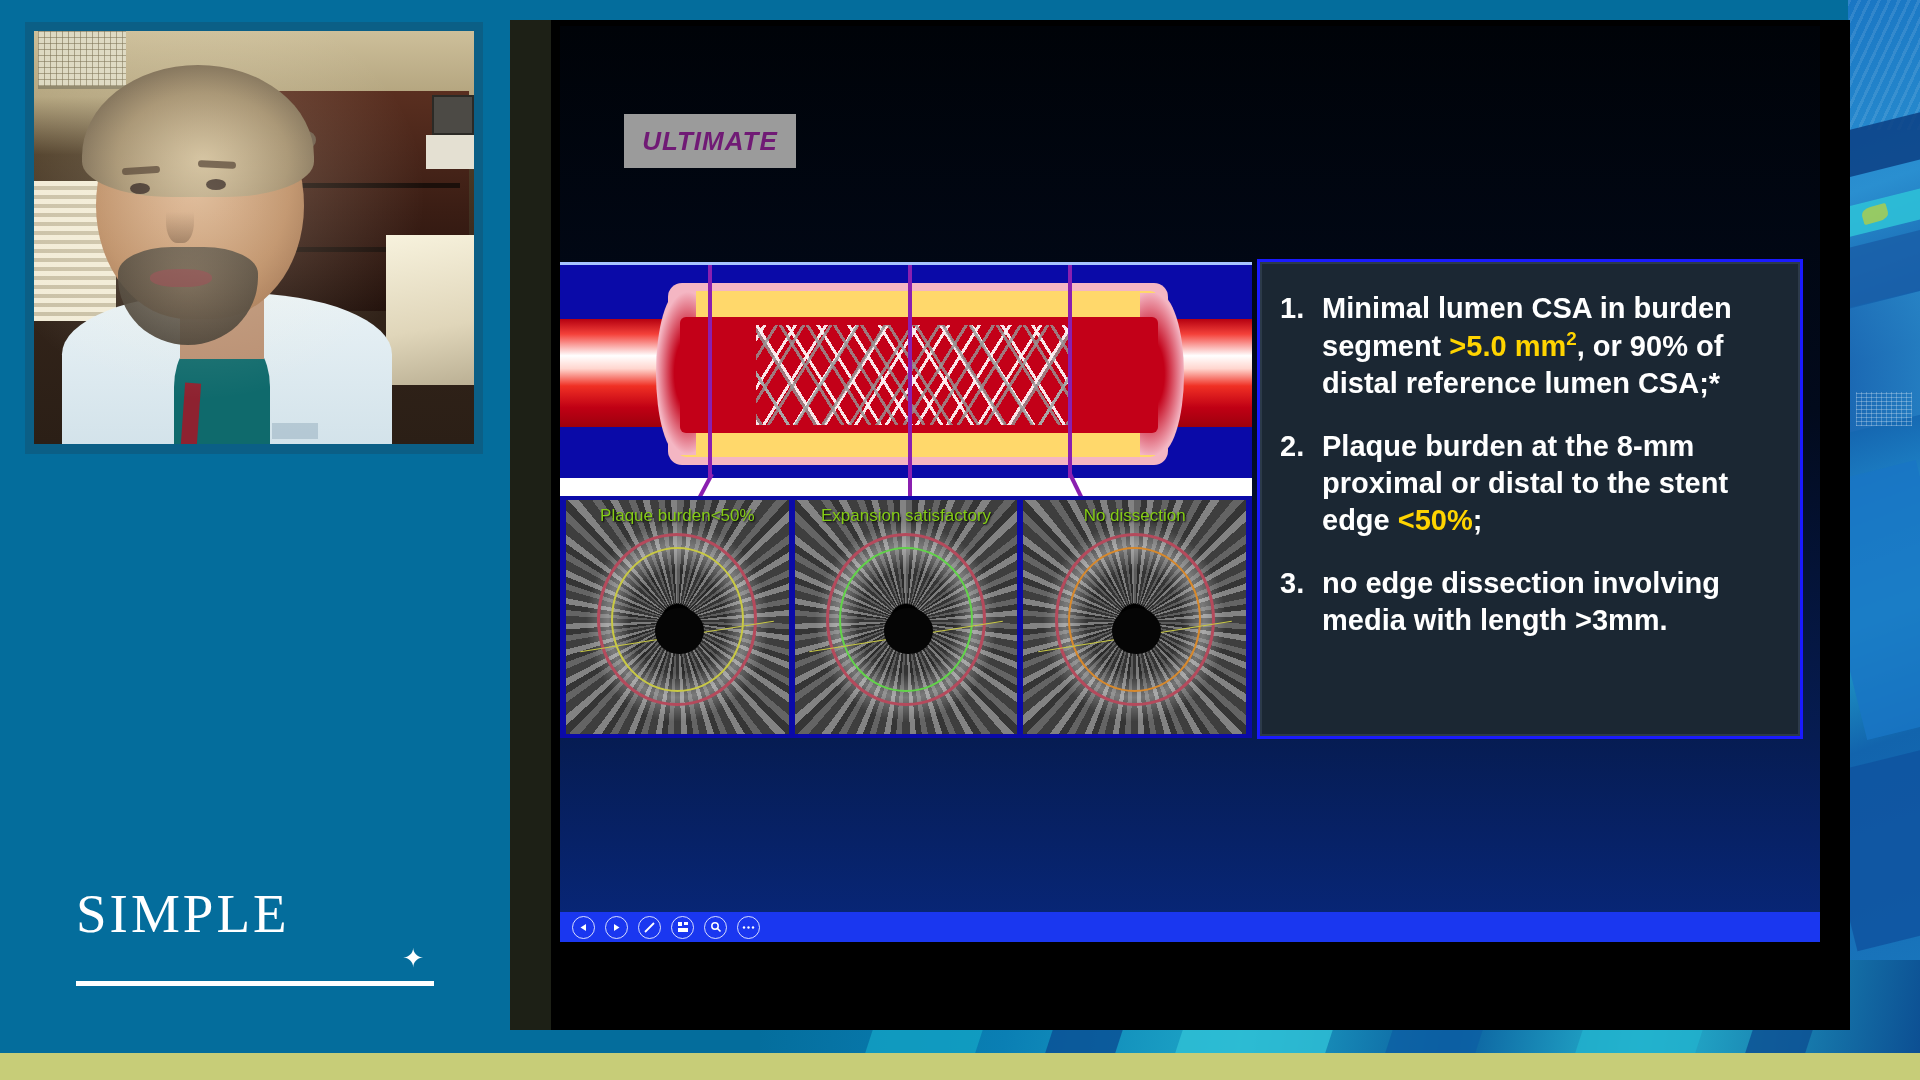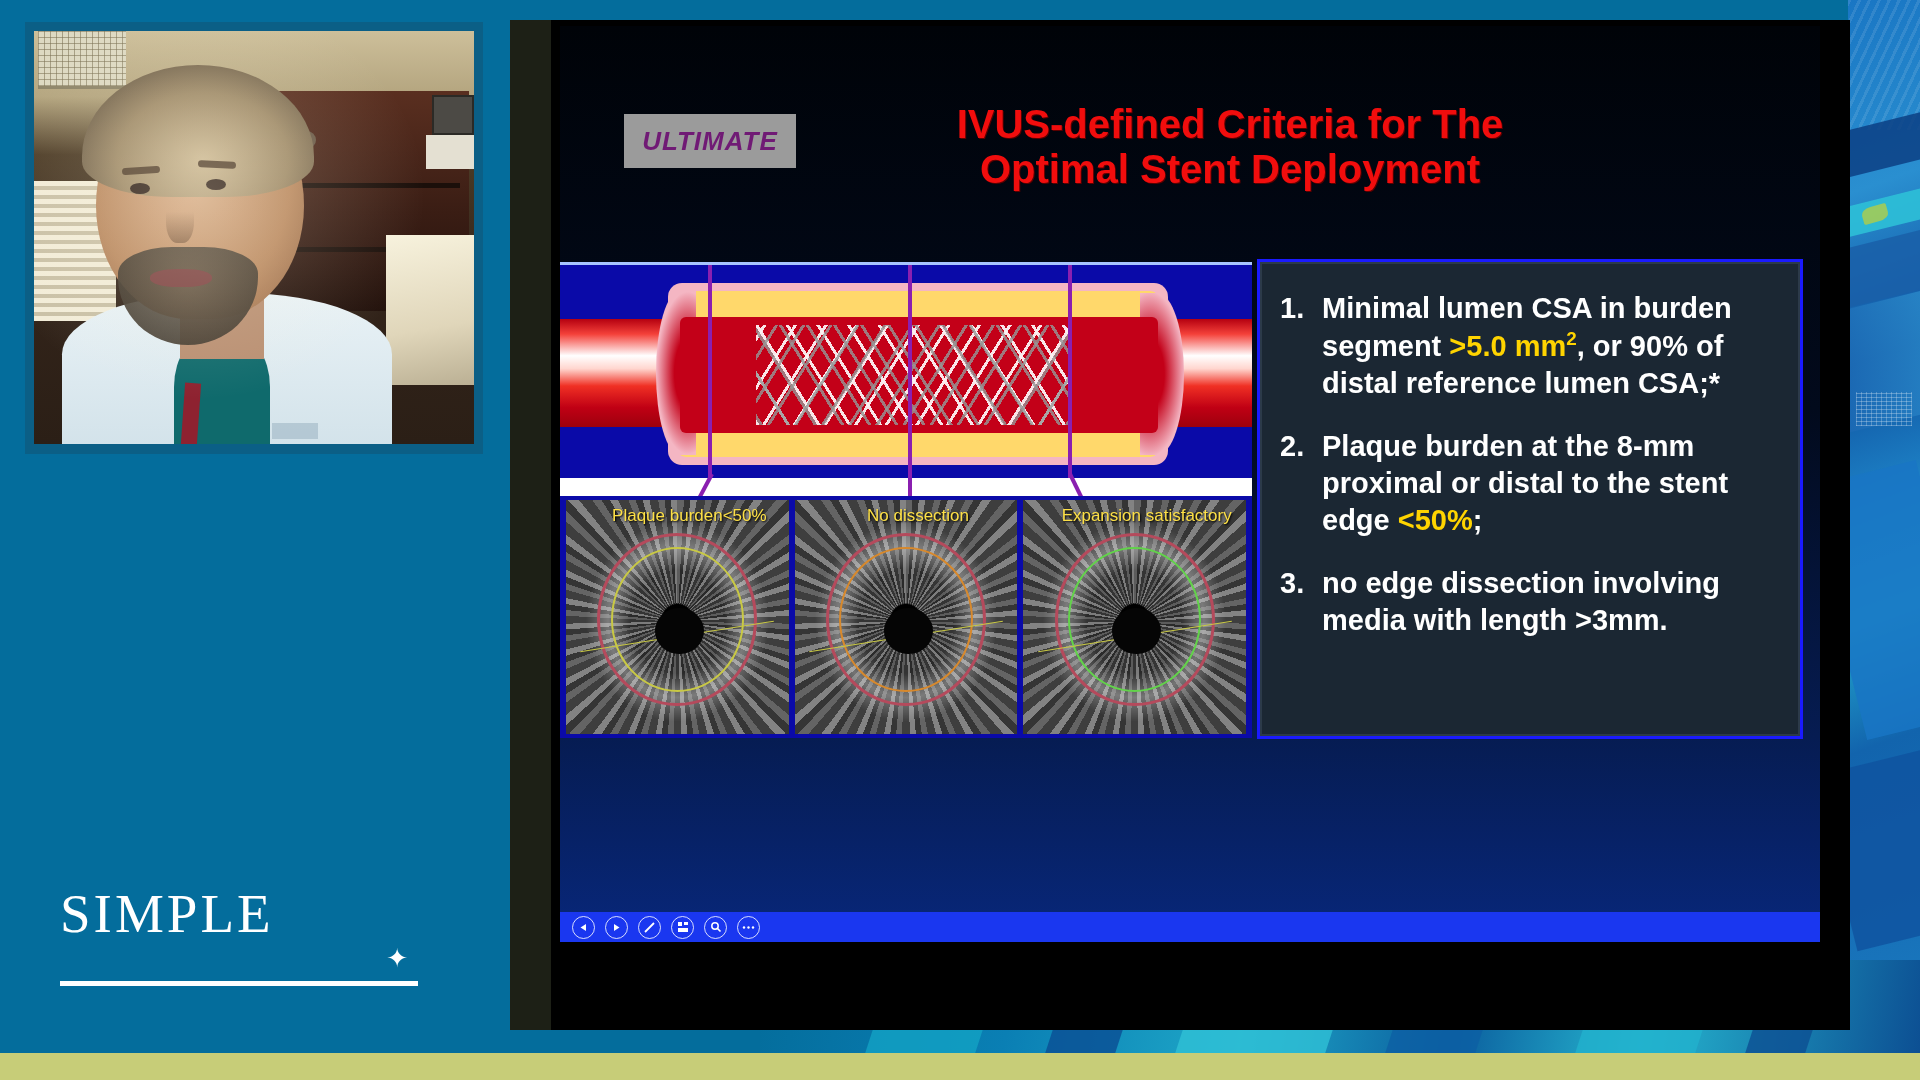--- a/index.html
+++ b/index.html
@@ -195,21 +195,21 @@
   
   .presenter-name {
     position:absolute; left:25px; top:492px; width:458px;
     text-align:center; color:#ffffff;
     font-size:24px; letter-spacing:.5px;
     text-shadow: 0 0 2px rgba(0,0,0,.5);
   }
 
   
   .logo {
-    position:absolute; left:60px; top:886px; width:380px;
+    position:absolute; left:76px; top:886px; width:380px;
   }
   .logo-simple {
     font-family:"Liberation Serif", serif;
     font-size:55px; color:#ffffff; letter-spacing:3px; line-height:1;
   }
   .logo-edu-row {
     display:flex; justify-content:flex-end; align-items:flex-start;
     margin-top:2px; padding-right:32px;
   }
   .logo-education {
@@ -352,22 +352,22 @@
   .ivus-ring-inner.orange { border-color:#d8892c; }
   .ivus-axis {
     position:absolute; left:6%; top:58%; width:88%; height:1px;
     background:#c9c944; transform: rotate(-9deg);
   }
   .ivus-core {
     position:absolute; left:40%; top:46%; width:22%; height:20%;
     background:#050505; border-radius:50%;
   }
   .ivus-label {
-    position:absolute; left:12px; top:6px; width:100%;
-    text-align:center; color:#fde047; font-size:17px;
+    position:absolute; left:0; top:6px; width:100%;
+    text-align:center; color:#84cc16; font-size:17px;
     text-shadow: 1px 1px 2px #000;
   }
 
   
   .criteria-panel {
     position:absolute; left:700px; top:236px; width:540px; height:474px;
     background:#1b2733;
     border:2px solid #2c3a49;
     box-shadow: 0 0 0 3px #1a1aff;
     padding:26px 16px 0 18px;
@@ -467,24 +467,20 @@
 
   <div class="slide-frame"></div>
   <div class="slide-black"></div>
 
   <div class="slide-canvas">
 
     <div class="ultimate-badge">
       <span>ULTIMATE</span>
     </div>
 
-    <div class="slide-title">
-      <div>IVUS-defined Criteria for The</div>
-      <div>Optimal Stent Deployment</div>
-    </div>
 
     <div class="stent-wrap">
       <div class="artery-lumen"></div>
       <div class="vessel-mid"></div>
       <div class="vessel-mid-inner"></div>
       <div class="artery-left-cap"></div>
       <div class="artery-right-cap"></div>
       <div class="vessel-core"></div>
       <div class="stent-mesh"></div>
       <div class="stent-mesh2"></div>
@@ -504,32 +500,32 @@
         <div class="ivus-img"></div>
         <div class="ivus-ring-outer"></div>
         <div class="ivus-ring-inner"></div>
         <div class="ivus-axis"></div>
         <div class="ivus-core"></div>
         <div class="ivus-label">Plaque burden&lt;50%</div>
       </div>
       <div class="ivus-cell">
         <div class="ivus-img"></div>
         <div class="ivus-ring-outer"></div>
+        <div class="ivus-ring-inner green"></div>
+        <div class="ivus-axis"></div>
+        <div class="ivus-core"></div>
+        <div class="ivus-label">Expansion satisfactory</div>
+      </div>
+      <div class="ivus-cell">
+        <div class="ivus-img"></div>
+        <div class="ivus-ring-outer"></div>
         <div class="ivus-ring-inner orange"></div>
         <div class="ivus-axis"></div>
         <div class="ivus-core"></div>
         <div class="ivus-label">No dissection</div>
-      </div>
-      <div class="ivus-cell">
-        <div class="ivus-img"></div>
-        <div class="ivus-ring-outer"></div>
-        <div class="ivus-ring-inner green"></div>
-        <div class="ivus-axis"></div>
-        <div class="ivus-core"></div>
-        <div class="ivus-label">Expansion satisfactory</div>
       </div>
     </div>
 
     <div class="criteria-panel">
 
       <div class="criterion">
         <div class="crit-num">1.</div>
         <div class="crit-body">
           <span>Minimal lumen CSA in burden segment </span><span class="hl">&gt;5.0 mm</span><span class="hl sup">2</span><span>, or 90% of distal reference lumen CSA;*</span>
         </div>

